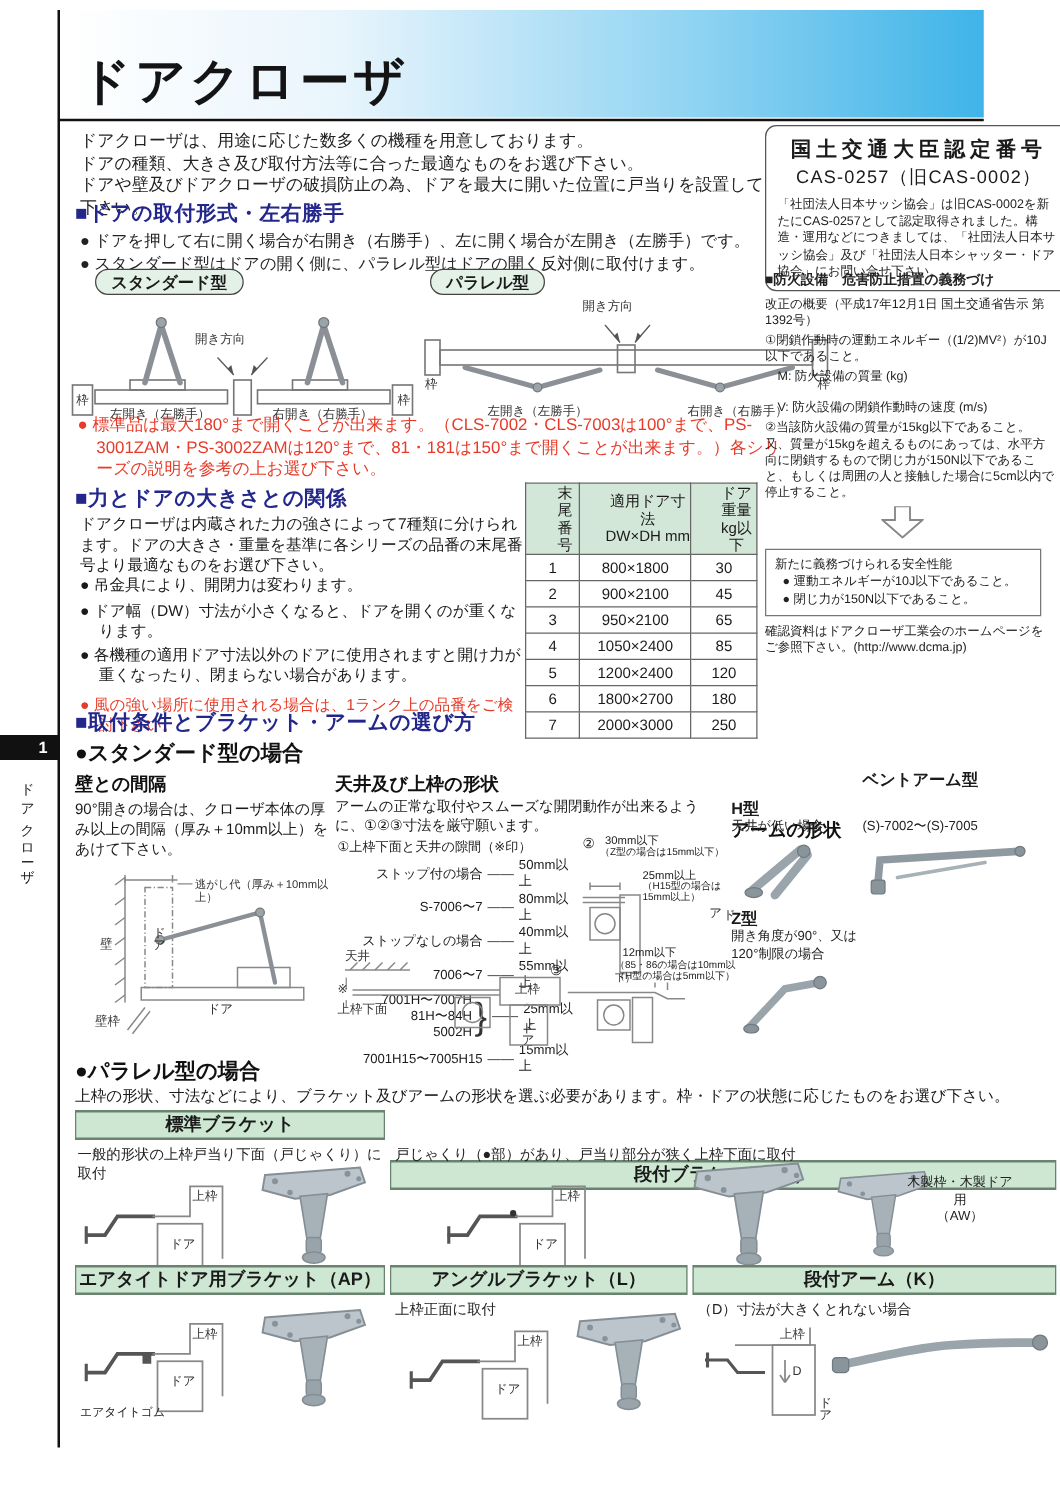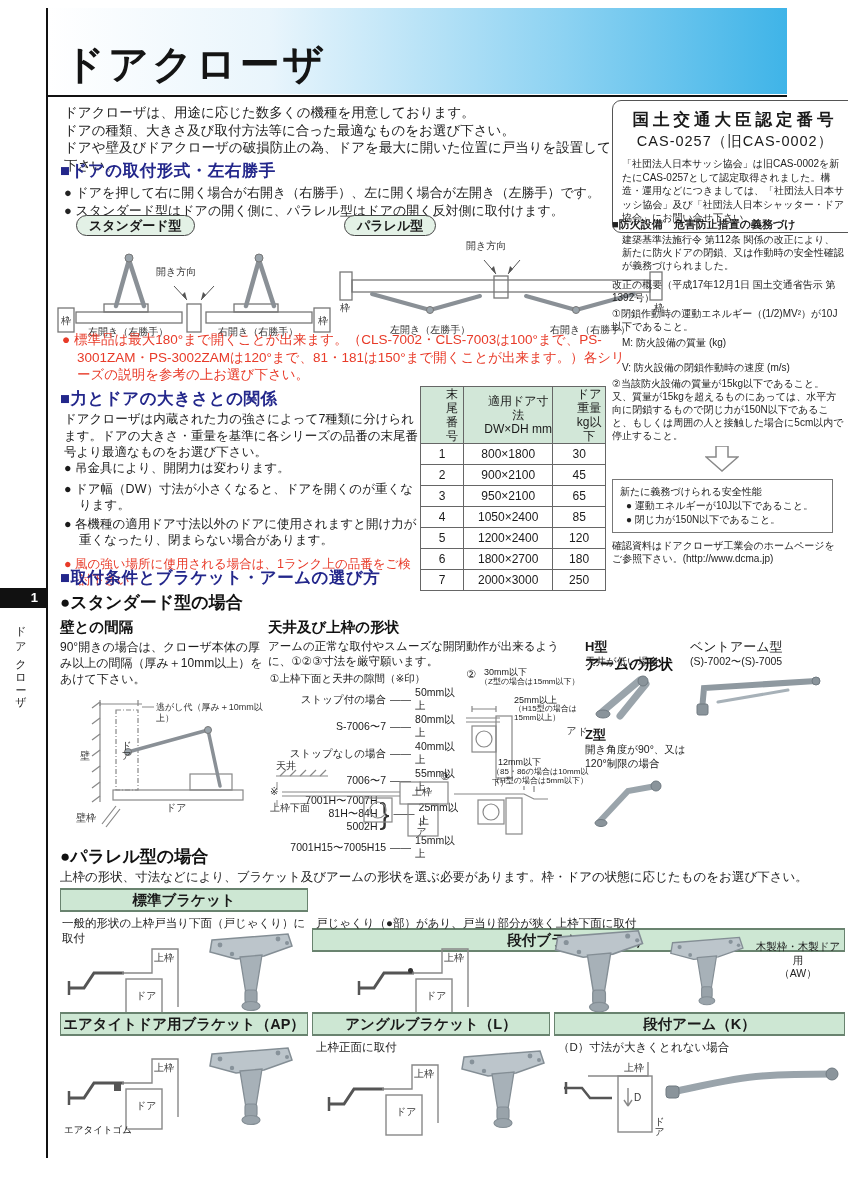--- a/index.html
+++ b/index.html
@@ -233,21 +233,20 @@
   </div>
 
   <div class="abs cert-box">
     <div class="cert-title">国土交通大臣認定番号</div>
     <div class="cert-number">CAS-0257（旧CAS-0002）</div>
     <div class="cert-body">「社団法人日本サッシ協会」は旧CAS-0002を新たにCAS-0257として認定取得されました。構造・運用などにつきましては、「社団法人日本サッシ協会」及び「社団法人日本シャッター・ドア協会」にお問い合せ下さい。</div>
   </div>
 
   <div class="abs fire">
     <div class="fire-h">■防火設備　危害防止措置の義務づけ</div>
-    <p class="ind">建築基準法施行令 第112条 関係の改正により、新たに防火ドアの閉鎖、又は作動時の安全性確認が義務づけられました。</p>
     <p style="margin-top:6px;">改正の概要（平成17年12月1日 国土交通省告示 第1392号）</p>
     <p>①閉鎖作動時の運動エネルギー（(1/2)MV²）が10J以下であること。</p>
     <p class="ind" style="margin-bottom:12px;">M: 防火設備の質量 (kg)</p>
     <p class="ind">V: 防火設備の閉鎖作動時の速度 (m/s)</p>
     <p>②当該防火設備の質量が15kg以下であること。又、質量が15kgを超えるものにあっては、水平方向に閉鎖するもので閉じ力が150N以下であること、もしくは周囲の人と接触した場合に5cm以内で停止すること。</p>
     <div class="arrow-wrap">
       <svg width="34" height="26" viewBox="0 0 34 26" style="display:inline-block;">
         <polygon points="11,0 23,0 23,11 33,11 17,25 1,11 11,11" fill="#fff" stroke="#888" stroke-width="1.5"></polygon>
       </svg>
     </div>
@@ -391,21 +390,21 @@
   <div class="abs" style="left:585px;top:638px;font-size:13px;font-weight:bold;">H型</div>
   <div class="abs small" style="left:585px;top:655px;">天井が低い場合</div>
   <svg class="abs" style="left:588px;top:668px;" width="100" height="52" viewBox="0 0 100 52">
     <g stroke="#9aa4ab" stroke-width="7" stroke-linecap="round" fill="none">
       <path d="M14,44 L52,12"></path>
         <path d="M32,48 L58,16"></path>
     </g>
     <circle cx="55" cy="13" r="5" fill="#8a949b" stroke="#707a81"></circle>
     <ellipse cx="15" cy="46" rx="7" ry="4" fill="#8a949b" stroke="#707a81"></ellipse>
   </svg>
-  <div class="abs" style="left:690px;top:638px;font-size:13px;font-weight:normal;">ベントアーム型</div>
+  <div class="abs" style="left:690px;top:615px;font-size:13px;font-weight:bold;">ベントアーム型</div>
   <div class="abs small" style="left:690px;top:655px;">(S)-7002〜(S)-7005</div>
   <svg class="abs" style="left:688px;top:672px;" width="140" height="44" viewBox="0 0 140 44">
     <g stroke="#8f99a0" stroke-width="6" stroke-linecap="round" fill="none">
       <path d="M14,38 L16,16 L128,9"></path>
     </g>
     <path d="M30,30 L100,18" stroke="#a7b1b8" stroke-width="3" stroke-linecap="round" fill="none"></path>
     <circle cx="128" cy="9" r="4" fill="#8a949b" stroke="#707a81"></circle>
     <rect x="9" y="32" width="11" height="11" rx="2" fill="#8a949b" stroke="#707a81"></rect>
   </svg>
   <div class="abs" style="left:585px;top:726px;font-size:13px;font-weight:bold;">Z型</div>
@@ -446,21 +445,21 @@
     <span class="abs" style="left:56px;top:36px;width:5px;height:5px;border-radius:50%;background:#333;"></span>
     <span class="abs dlabel" style="left:92px;top:20px;">上枠</span>
     <span class="abs dlabel" style="left:74px;top:58px;">ドア</span>
   </div>
   <svg class="abs" style="left:545px;top:922px;" width="106" height="96">
       <use href="#bkt"></use>
     </svg>
   <svg class="abs" style="left:662px;top:928px;" width="88" height="84">
       <use href="#bkt"></use>
     </svg>
-  <div class="abs small pre" style="left:752px;top:940px;width:92px;text-align:center;">木製枠・木製ドア用
+  <div class="abs small pre" style="left:722px;top:940px;width:92px;text-align:center;">木製枠・木製ドア用
 （AW）</div>
 
   <div class="abs bracket-h" style="left:60px;top:1012px;width:246px;">エアタイトドア用ブラケット（AP）</div>
   <div class="abs bracket-h" style="left:312px;top:1012px;width:236px;">アングルブラケット（L）</div>
   <div class="abs bracket-h" style="left:554px;top:1012px;width:289px;">段付アーム（K）</div>
   <div class="abs caption" style="left:316px;top:1040px;">上枠正面に取付</div>
   <div class="abs caption" style="left:558px;top:1040px;">（D）寸法が大きくとれない場合</div>
 
   <div class="abs" style="left:62px;top:1042px;width:130px;height:90px;">
     <svg width="130" height="90">

